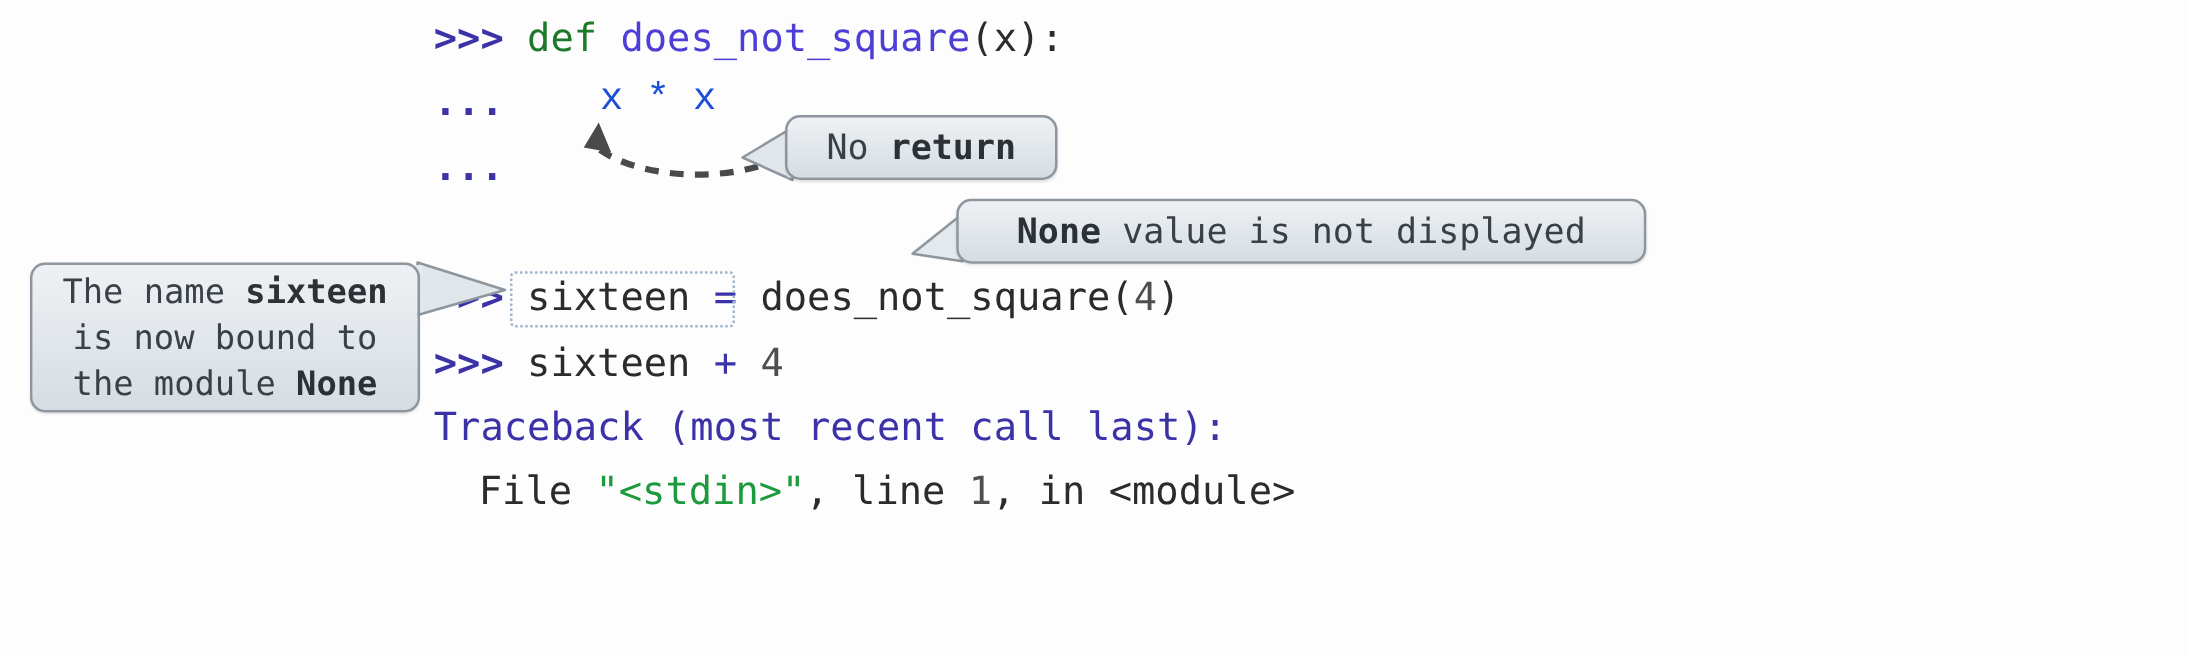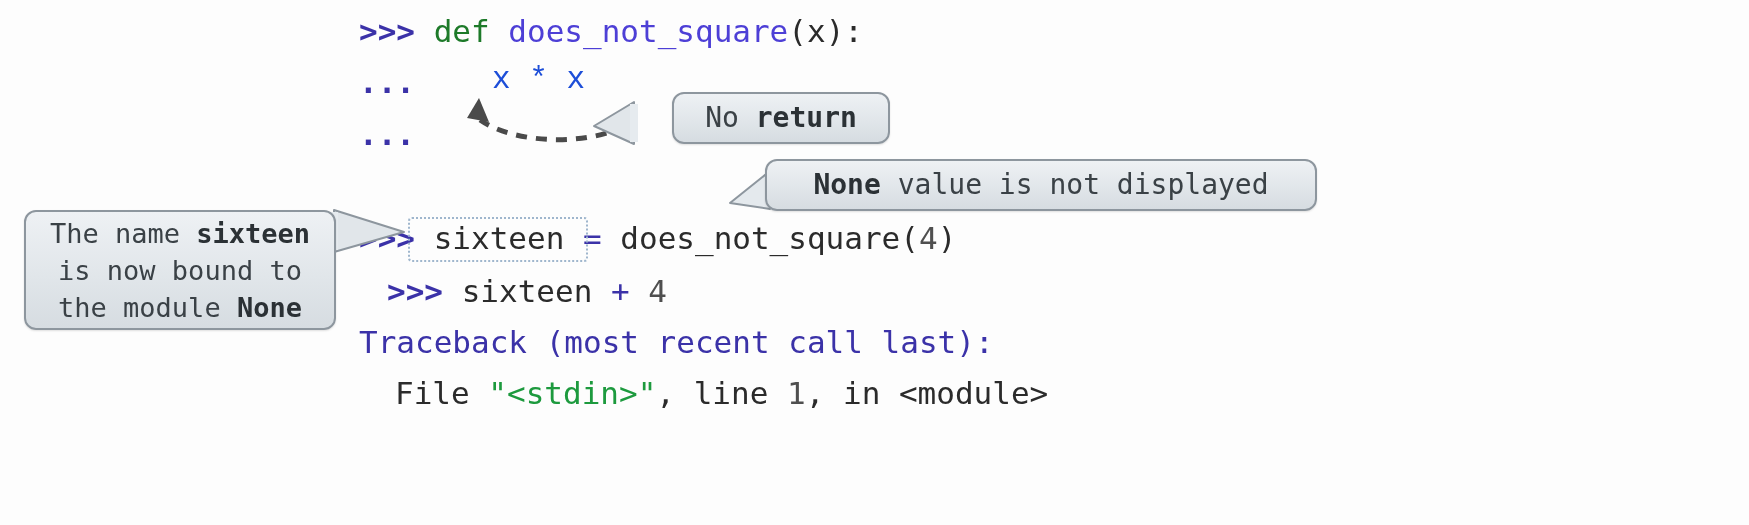--- a/index.html
+++ b/index.html
@@ -12,41 +12,41 @@
     height: 525px;
     position: relative;
     overflow: hidden;
     font-family: "DejaVu Sans Mono", "Liberation Mono", monospace;
     background: #fdfdfd;
   }
 
   
   #console {
     position: absolute;
-    left: 12px;
+    left: 0;
     top: 0;
     width: 1491px;
     height: 525px;
   }
   .code-line {
     position: absolute;
     left: 347px;
     white-space: pre;
     font-family: "DejaVu Sans Mono", "Liberation Mono", monospace;
     font-size: 31px;
     line-height: 34px;
     letter-spacing: 0px;
     color: #2b2b2b;
   }
   .ln0 { top: 14px; }
   .ln1 { top: 65px; }
   .ln2 { top: 117px; }
   .ln3 { top: 170px; }
   .ln4 { top: 221px; }
-  .ln5 { top: 274px; margin-left: 28px; }
+  .ln5 { top: 274px; }
   .ln6 { top: 325px; }
   .ln7 { top: 376px; left: 383px; }
   .ln8 { top: 427px; }
 
   .prompt   { color: #3b32a8; font-weight: 700; }
   .kw       { color: #1d7a29; }
   .fname    { color: #4d3fd6; }
   .plain    { color: #2b2b2b; }
   .num      { color: #4f4f4f; }
   .op       { color: #3b32a8; }
@@ -97,21 +97,20 @@
     white-space: pre;
     box-shadow: 0 1px 2px rgba(0,0,0,0.12);
   }
   .callout b { font-weight: 700; color: #2b3135; }
 
   #callout-noreturn {
     left: 628px;
     top: 92px;
     width: 218px;
     height: 52px;
-    margin-left: 44px;
   }
   #callout-none {
     left: 765px;
     top: 159px;
     width: 552px;
     height: 52px;
   }
   #callout-sixteen {
     left: 24px;
     top: 210px;

